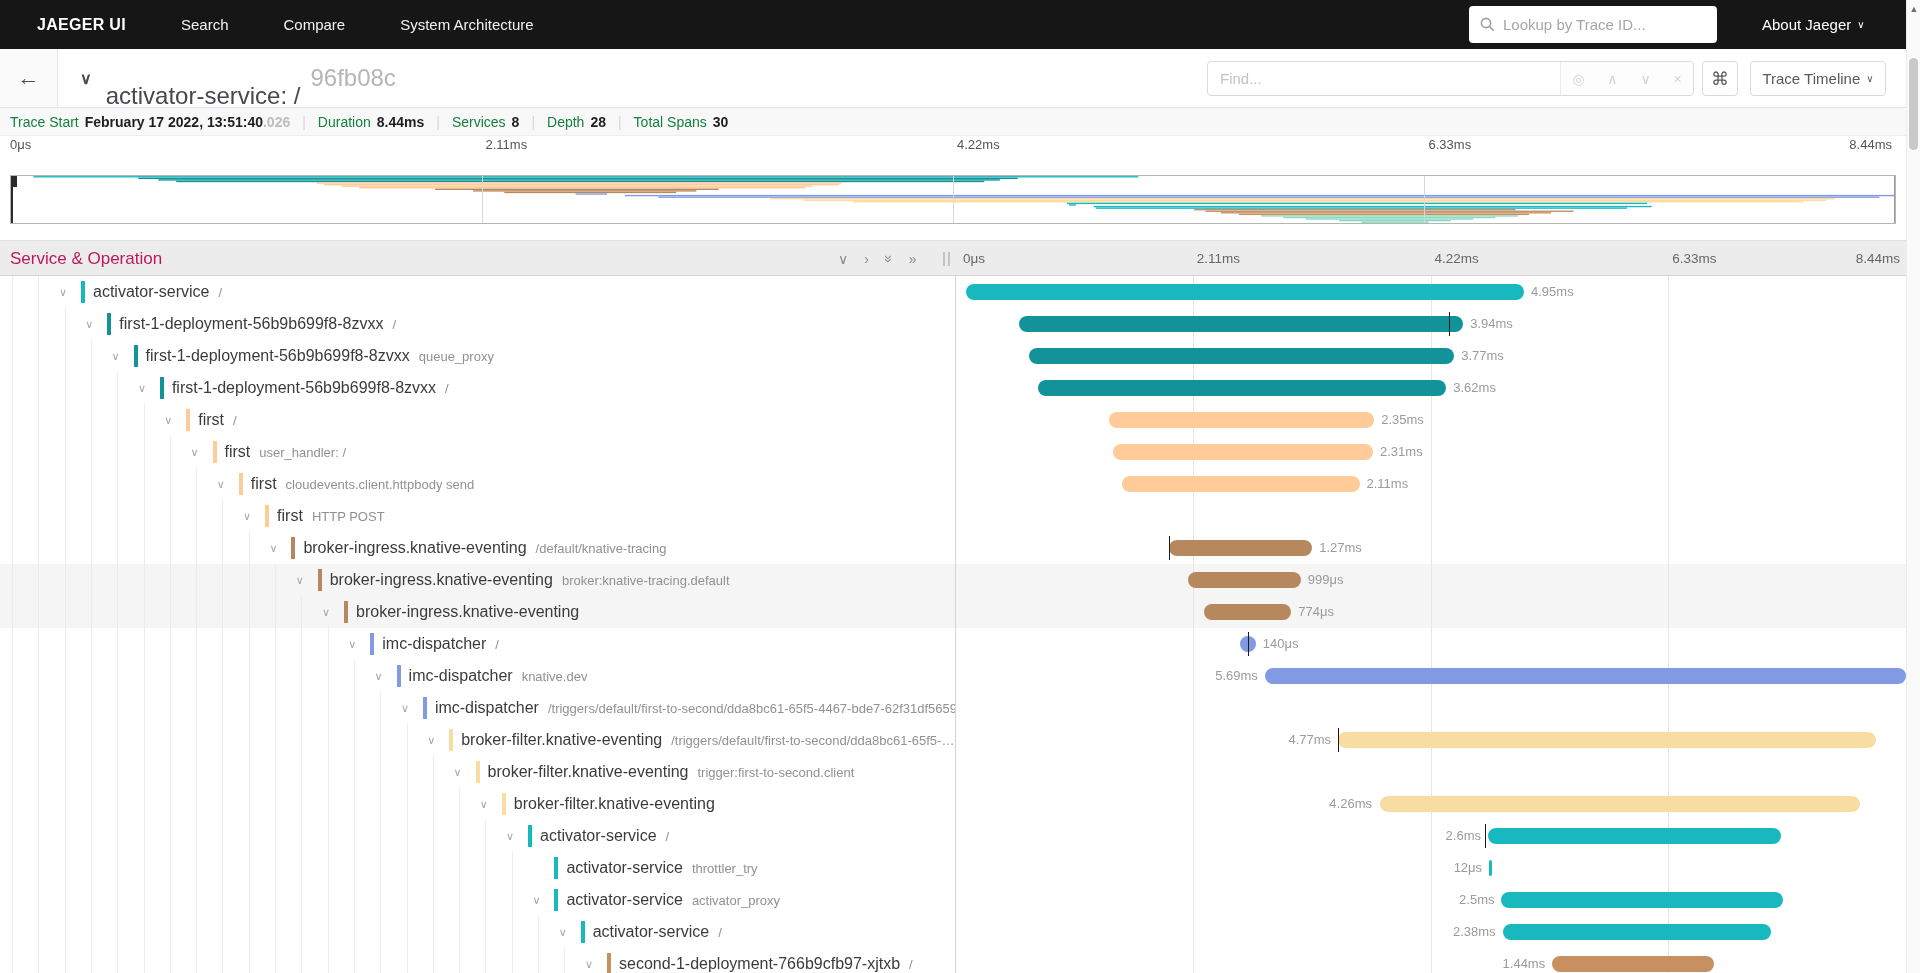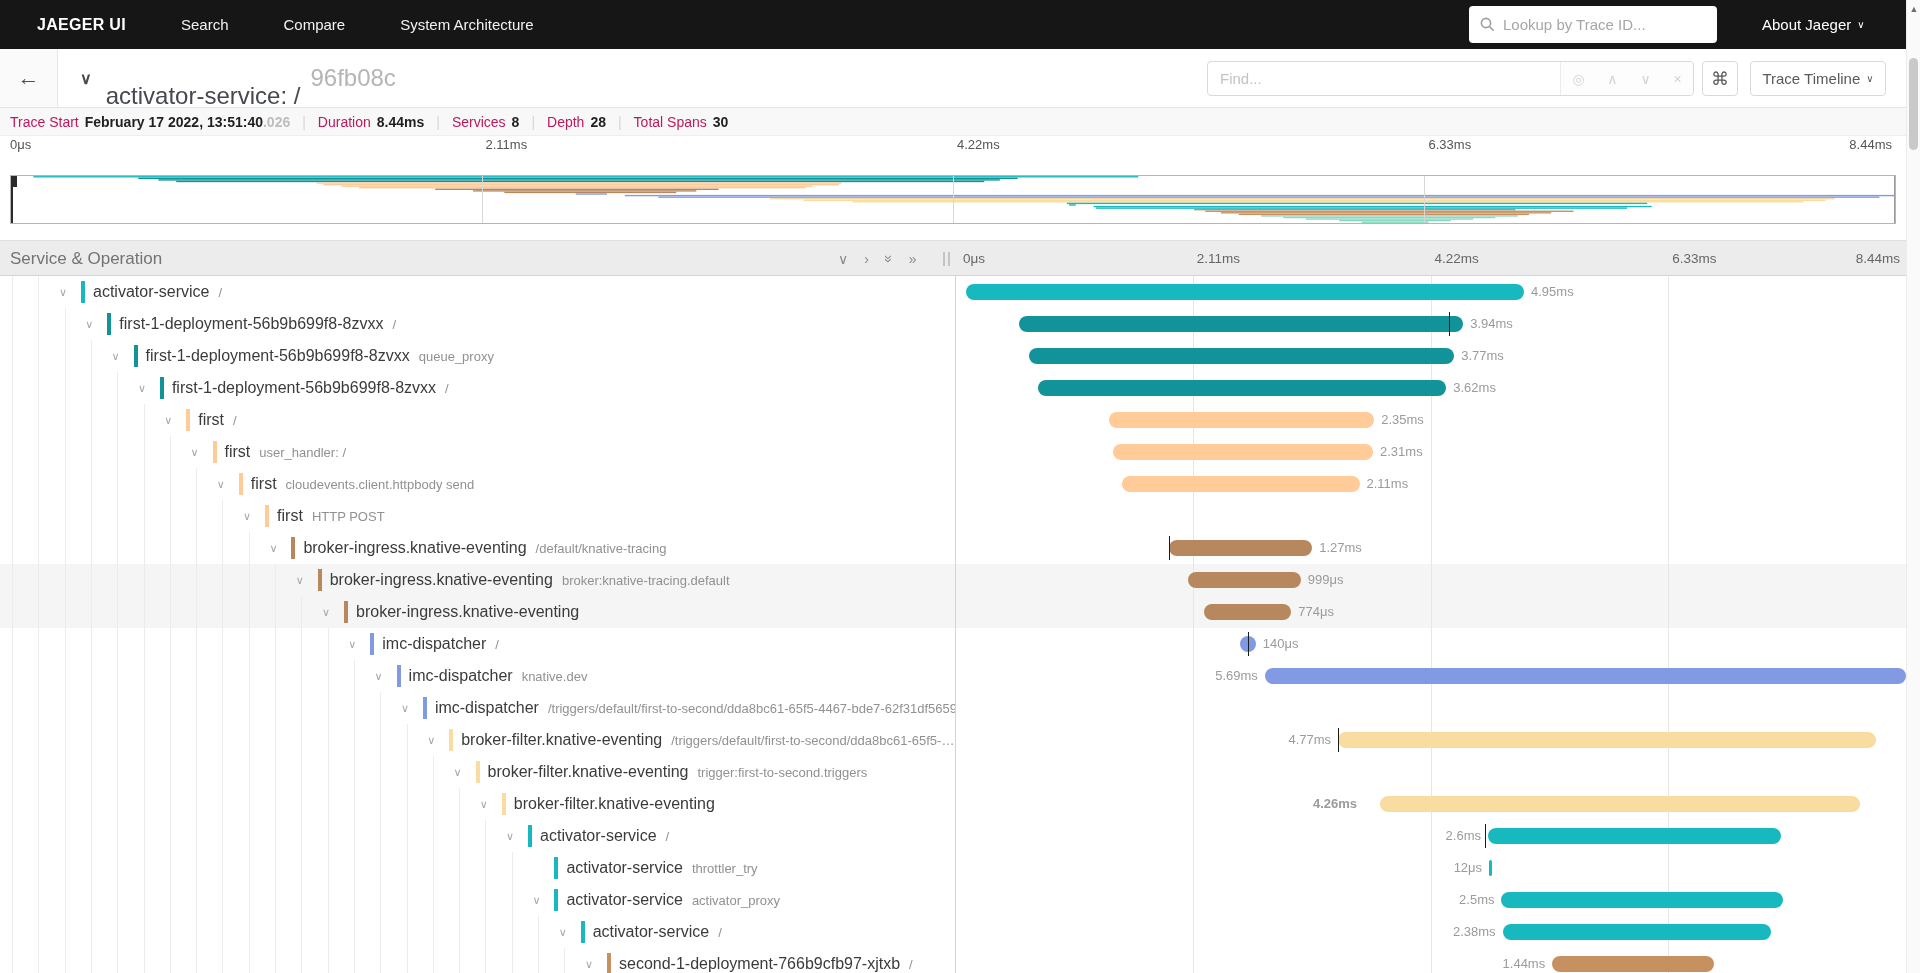--- a/index.html
+++ b/index.html
@@ -41,38 +41,38 @@
   .kbd-btn { position:absolute; left:1702px; top:12px; width:36px; height:35px; border:1px solid #d9d9d9;
              border-radius:4px; background:#fff; display:flex; align-items:center; justify-content:center;
              font-size:18px; color:#595959; cursor:pointer; }
   .tt-btn { position:absolute; left:1750px; top:12px; width:136px; height:35px; border:1px solid #d9d9d9;
             border-radius:4px; background:#fff; display:flex; align-items:center; justify-content:center;
             font-size:15px; color:#595959; cursor:pointer; }
   
   .summary { position:absolute; left:0; top:108px; width:1920px; height:28px; background:#f8f8f8;
              border-bottom:1px solid #eee; display:flex; align-items:center; padding-left:10px;
              font-size:14px; }
-  .s-label { color:#be185d; }
+  .s-label { color:#15803d; }
   .s-val { color:#1f1f1f; font-weight:700; margin-left:6px; }
   .s-dim { color:#bdbdbd; font-weight:700; }
   .s-pipe { color:#d6d6d6; margin:0 12px; }
   
   .mmlabels { position:absolute; left:10px; top:137px; width:1886px; height:20px; font-size:13px; color:#555; }
   .mmlabels span { position:absolute; top:0; }
   .mmcanvas { position:absolute; left:10px; top:175px; width:1886px; height:49px;
               border:1px solid #b5b5b5; background:#fff; cursor:crosshair; }
   .mm-grid { position:absolute; top:0; bottom:0; width:1px; background:#d8d8d8; }
   .mm-scrub-l { position:absolute; left:0; top:0; bottom:0; width:2px; background:#2b2b2b; z-index:3; }
   .mm-handle { position:absolute; left:0; top:0; width:6px; height:11px; background:#2b2b2b; z-index:3; }
   .mm-scrub-r { position:absolute; right:0; top:0; bottom:0; width:1px; background:#9a9a9a; z-index:3; }
   
   .thead { position:absolute; left:0; top:240px; width:1920px; height:36px; background:#ececec;
            border-top:1px solid #e0e0e0; border-bottom:1px solid #d4d4d4; }
   .thead-title { position:absolute; left:10px; top:0; height:35px; line-height:35px;
-                 font-size:17px; color:#737373; }
+                 font-size:17px; color:#be185d; }
   .thead-icons { position:absolute; left:838px; top:0; height:35px; display:flex; align-items:center; gap:16px;
                  color:#8a8a8a; font-size:14px; }
   .thead-icons span { cursor:pointer; }
   .rot90 { display:inline-block; transform:rotate(90deg); }
   .resizer { position:absolute; left:943px; top:11px; width:7px; height:14px;
              border-left:2px solid #c4c4c4; border-right:2px solid #c4c4c4; cursor:col-resize; }
   .ruler { position:absolute; left:955px; top:0; width:951px; height:35px; font-size:13.5px; color:#666; }
   .ruler span { position:absolute; top:0; height:35px; line-height:35px; }
   
   .viewport { position:absolute; left:0; top:276px; width:1920px; height:697px; overflow:hidden; background:#fff; }
@@ -546,21 +546,21 @@
           <div class="guide" style="left: 248.7px;"></div>
           <div class="guide" style="left: 275px;"></div>
           <div class="guide" style="left: 301.3px;"></div>
           <div class="guide" style="left: 327.6px;"></div>
           <div class="guide" style="left: 353.9px;"></div>
           <div class="guide" style="left: 380.2px;"></div>
           <div class="guide" style="left: 406.5px;"></div>
           <div class="guide" style="left: 432.8px;"></div>
           <span class="chev" style="left: 453.5px;">∨</span>
           <div class="cbar" style="left: 475.5px; background: rgb(248, 220, 161);"></div>
-          <div class="ntext" style="left: 487.5px;"><span class="svc">broker-filter.knative-eventing</span><span class="op">trigger:first-to-second.triggers</span></div>
+          <div class="ntext" style="left: 487.5px;"><span class="svc">broker-filter.knative-eventing</span><span class="op">trigger:first-to-second.client</span></div>
         </div>
       </div>
       <div class="row">
         <div class="name-cell">
           <div class="guide" style="left: 12px;"></div>
           <div class="guide" style="left: 38.3px;"></div>
           <div class="guide" style="left: 64.6px;"></div>
           <div class="guide" style="left: 90.9px;"></div>
           <div class="guide" style="left: 117.2px;"></div>
           <div class="guide" style="left: 143.5px;"></div>
@@ -575,21 +575,21 @@
           <div class="guide" style="left: 380.2px;"></div>
           <div class="guide" style="left: 406.5px;"></div>
           <div class="guide" style="left: 432.8px;"></div>
           <div class="guide" style="left: 459.1px;"></div>
           <span class="chev" style="left: 479.8px;">∨</span>
           <div class="cbar" style="left: 501.8px; background: rgb(248, 220, 161);"></div>
           <div class="ntext" style="left: 513.8px;"><span class="svc">broker-filter.knative-eventing</span></div>
         </div>
         <div class="tl-cell">
           <div class="bar" style="left: 424.795px; width: 480.007px; background: rgb(248, 220, 161);"></div>
-          <div class="dur" style="right: 549px; font-weight: bold;">4.26ms</div>
+          <div class="dur" style="right: 534px;">4.26ms</div>
         </div>
       </div>
       <div class="row">
         <div class="name-cell">
           <div class="guide" style="left: 12px;"></div>
           <div class="guide" style="left: 38.3px;"></div>
           <div class="guide" style="left: 64.6px;"></div>
           <div class="guide" style="left: 90.9px;"></div>
           <div class="guide" style="left: 117.2px;"></div>
           <div class="guide" style="left: 143.5px;"></div>

